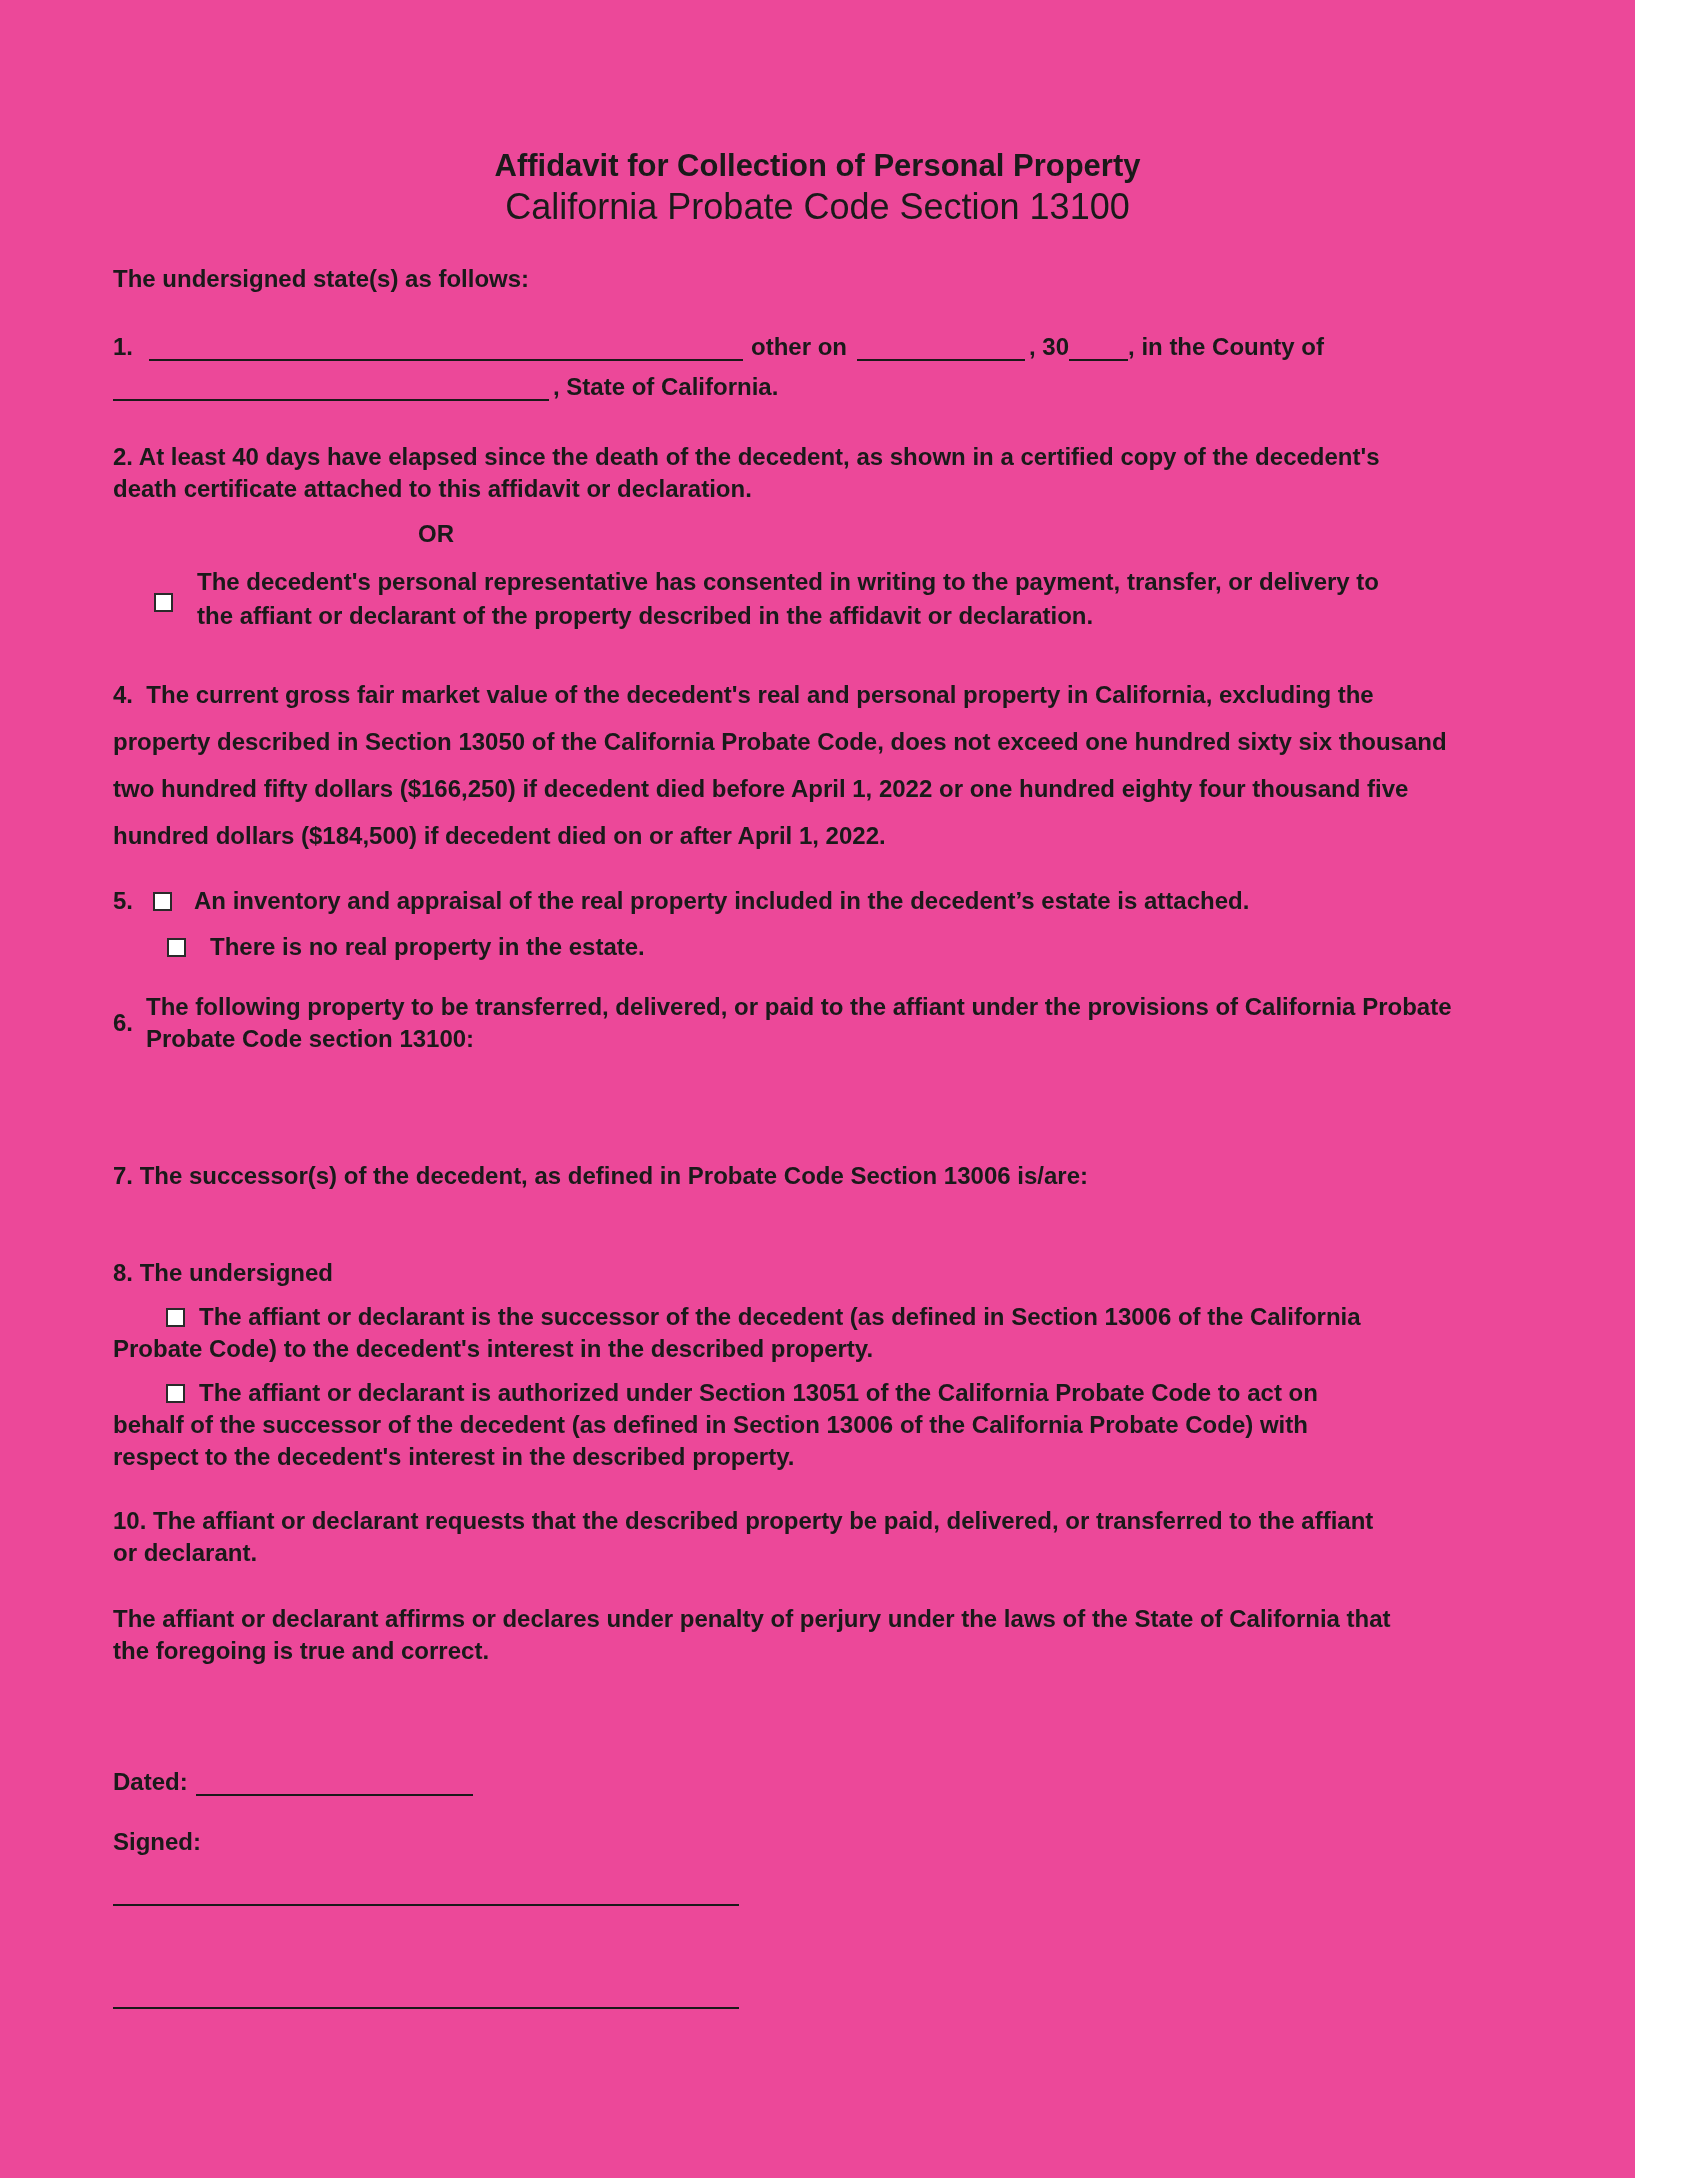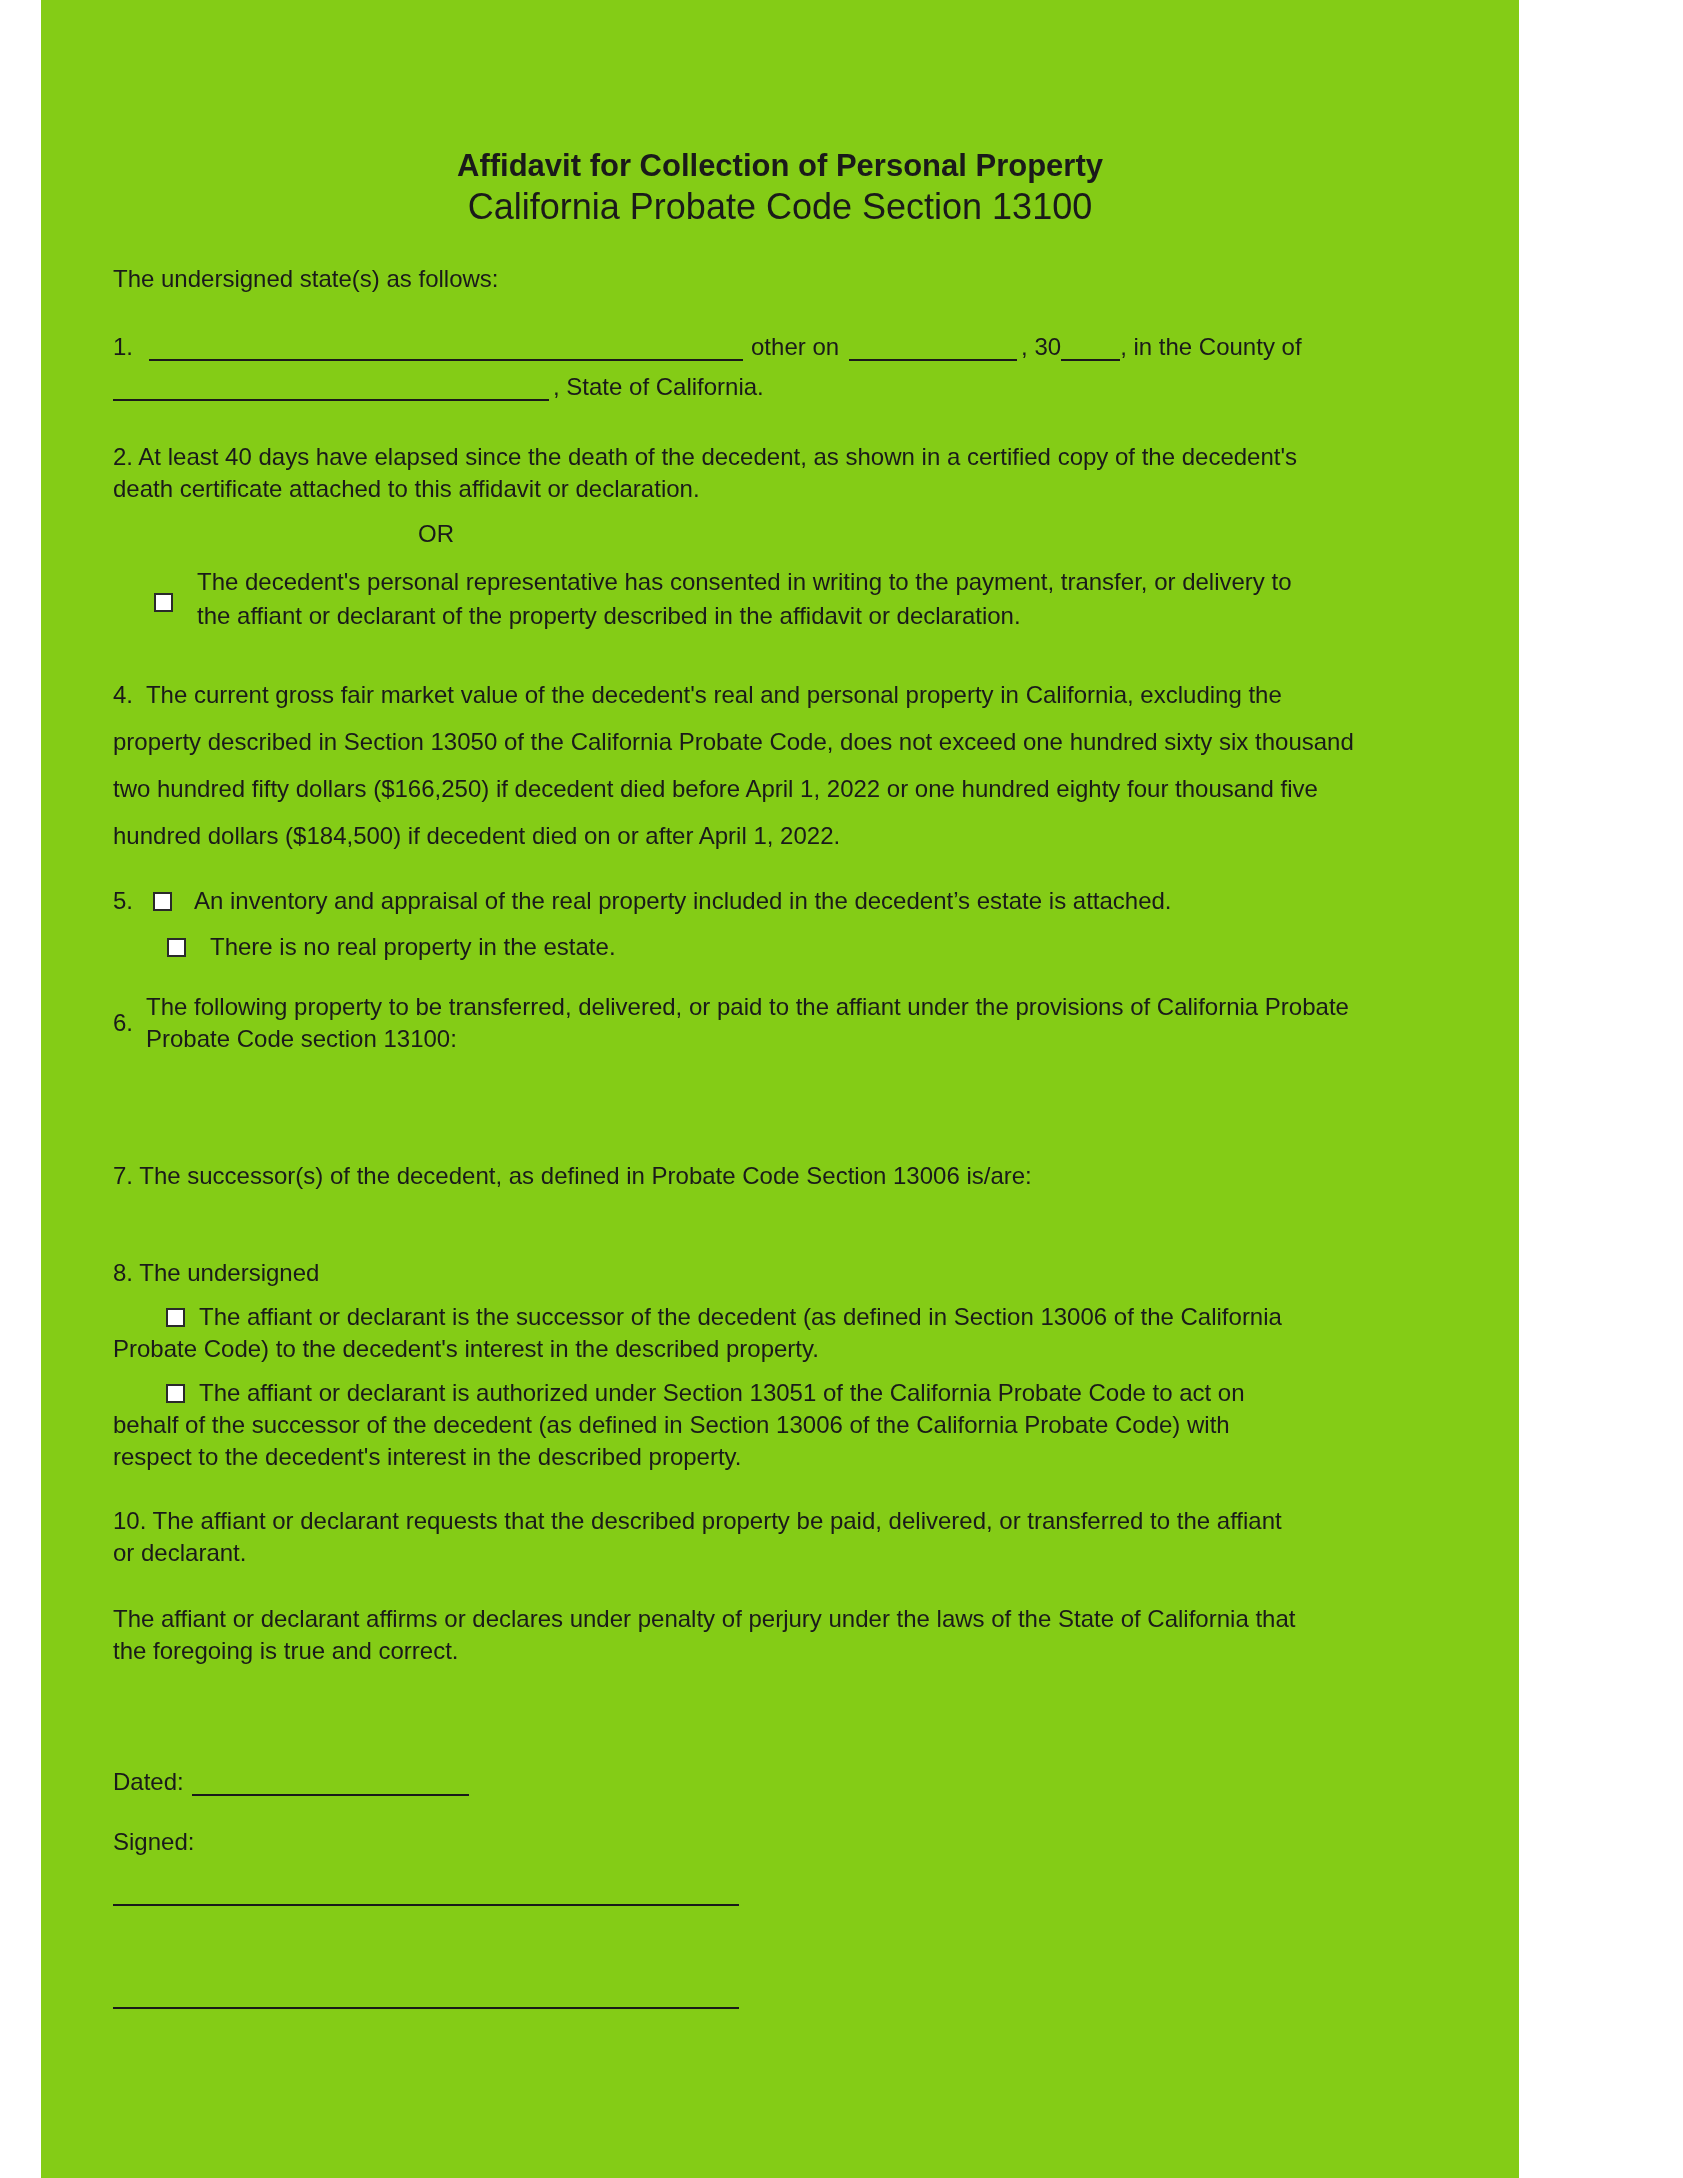--- a/index.html
+++ b/index.html
@@ -1,32 +1,31 @@
 <!DOCTYPE html>
 <html><head>
 <meta charset="utf-8">
 <style>
   html,body{margin:0;padding:0;background:#ffffff;}
   .page{
     position:relative;
-    width:1478px;
+    width:1635px;
     height:2178px;
-    background:#84cc16;
+    background:#ec4899;
     color:#1a1a1a;
     font-family:"Liberation Sans", sans-serif;
     font-size:24px;
     line-height:32px;
     overflow:hidden;
     box-sizing:border-box;
-    margin-left:41px;
   }
   header{padding-top:145px;text-align:center;}
   .title{font-size:31px;font-weight:bold;line-height:42px;}
   .subtitle{font-size:36px;line-height:40px;}
-  main{padding:0 69px 0 72px;}
+  main{padding:0 69px 0 113px;font-weight:bold;}
   p{margin:0;}
   .checkbox{
     display:inline-block;
     width:19px;height:19px;
     border:2px solid #2a2a2a;
     vertical-align:-2px;
     background:#fff;
     box-sizing:border-box;
   }
   .blank{

